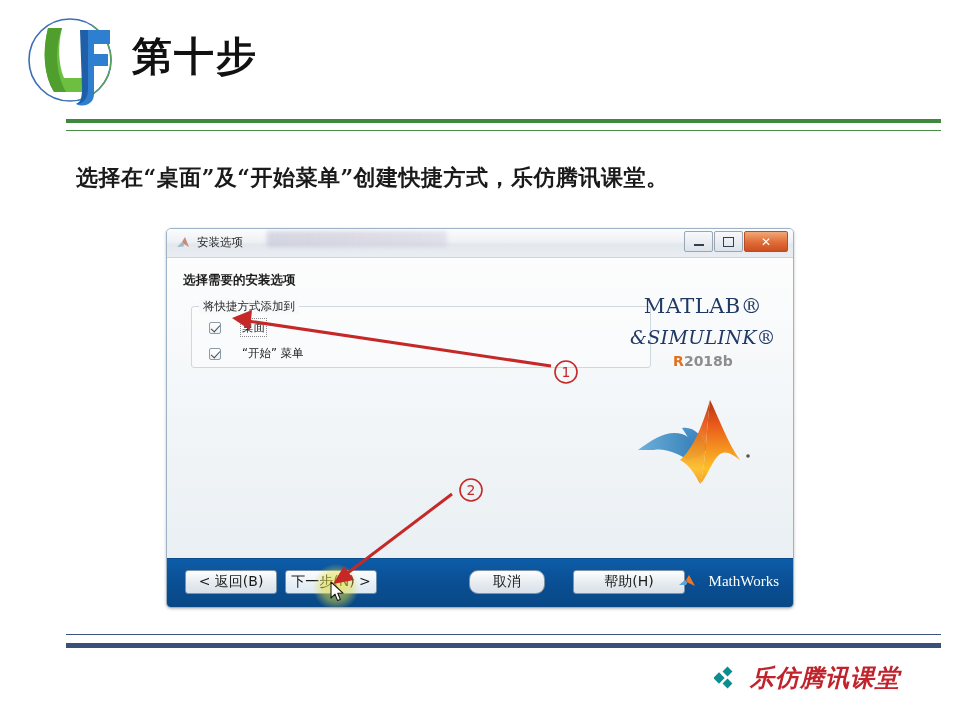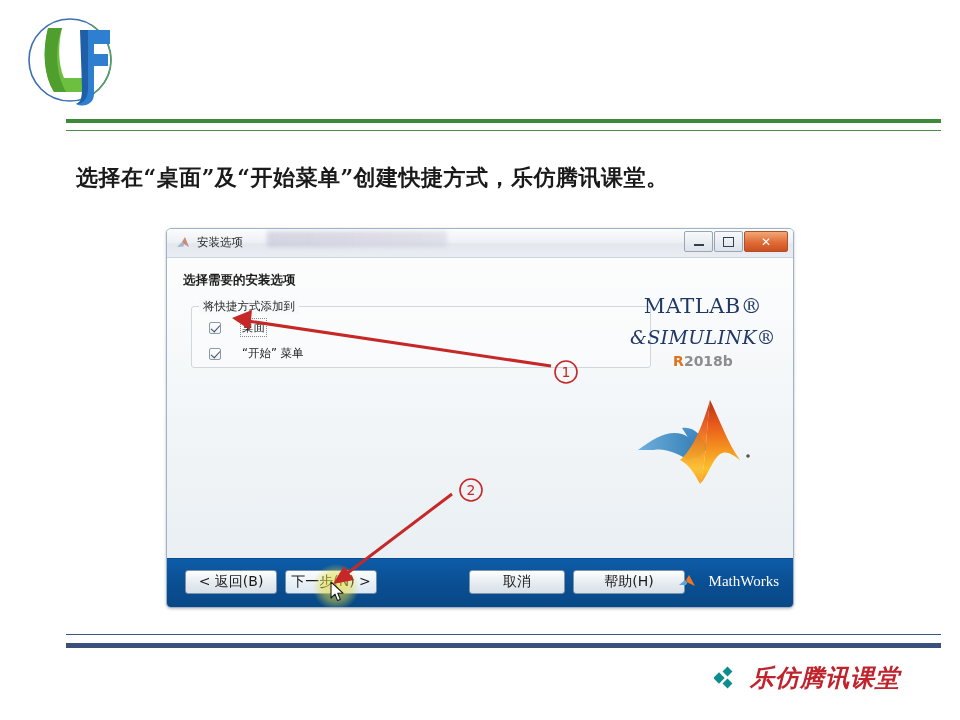--- a/index.html
+++ b/index.html
@@ -145,21 +145,21 @@
     box-sizing:border-box;
     border:1px solid #7d93a8;border-radius:3px;
     background:linear-gradient(to bottom,#fdfefe,#e6ebf0 55%,#d8e0e8);
     font-size:14px;color:#1a1a1a;
     display:flex;align-items:center;justify-content:center;
     font-family:"DejaVu Sans","Liberation Sans",sans-serif;
     white-space:nowrap;
   }
   #btn-back{left:18px;width:92px;}
   #btn-next{left:118px;width:92px;background:linear-gradient(to bottom,#fbfdfe,#e9f1f7 55%,#dce8f2);border-color:#6f8fae;}
-  #btn-cancel{left:302px;width:96px;}
+  #btn-cancel{left:302px;width:76px;border-radius:9px;}
   #btn-help{left:406px;width:112px;}
   #mathworks-logo{
     position:absolute;right:14px;top:14px;
     display:flex;align-items:center;gap:13px;
     color:#ffffff;
     font-family:Liberation Serif, serif;
     font-size:15px;
   }
 
   
@@ -195,20 +195,21 @@
     <svg width="110" height="95" viewBox="0 0 110 95">
       <circle cx="52" cy="46" r="41" fill="none" stroke="#3a6fb5" stroke-width="1.6"></circle>
       <circle cx="52" cy="46" r="41" fill="none" stroke="#5aa84a" stroke-width="1.2" stroke-dasharray="95 160" stroke-dashoffset="40"></circle>
       <path d="M30 14 C24 38 26 62 36 78 L64 78 L64 64 L46 64 C40 50 40 30 44 14 Z" fill="#6cbf3f"></path>
       <path d="M30 14 C24 38 26 62 36 78 L48 78 C38 60 36 36 44 14 Z" fill="#4f9e2e"></path>
       <path d="M62 16 L92 16 L92 30 L76 30 L76 40 L90 40 L90 52 L76 52 L76 80 C76 90 66 94 58 90 C64 88 64 82 64 74 L64 16 Z" fill="#2f7fd1"></path>
       <path d="M62 16 L70 16 L70 74 C70 84 66 90 58 90 C64 88 64 82 64 74 Z" fill="#1f5fa8"></path>
     </svg>
   </div>
 
+  <div id="page-title">第十步</div>
 
   <div id="rule-green-thick"></div>
   <div id="rule-green-thin"></div>
 </div>
 
 <div id="instruction">选择在“桌面”及“开始菜单”创建快捷方式，乐仿腾讯课堂。</div>
 
 <div id="dialog-shot">
 
   <div id="dialog-titlebar">

